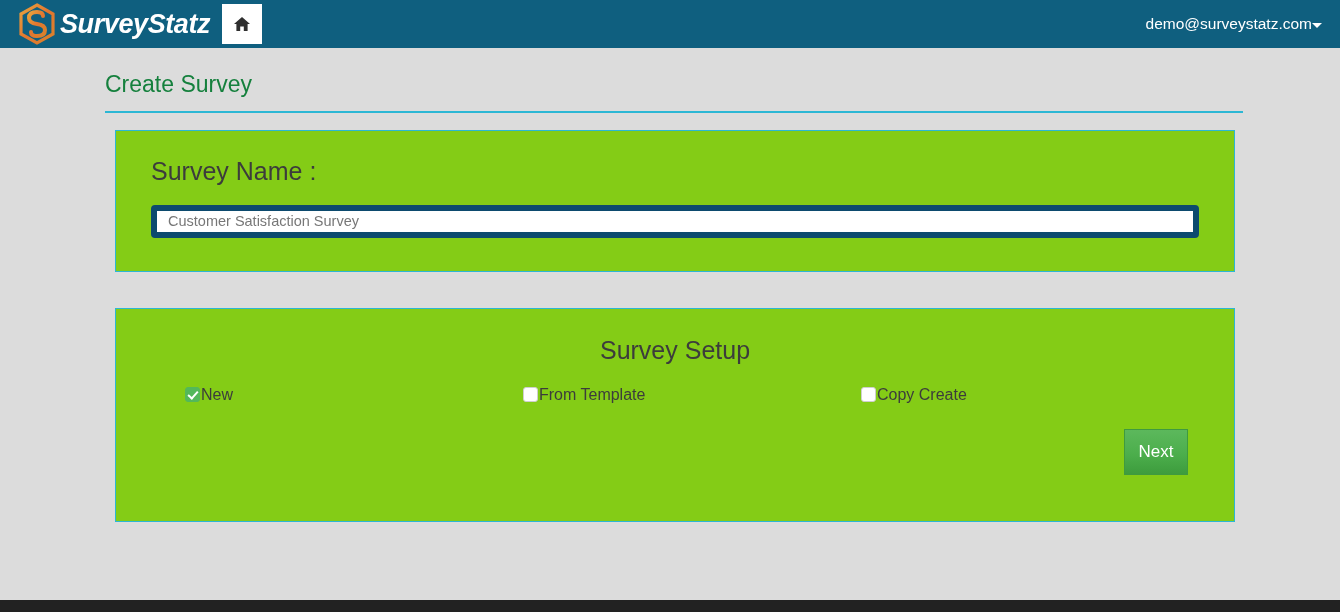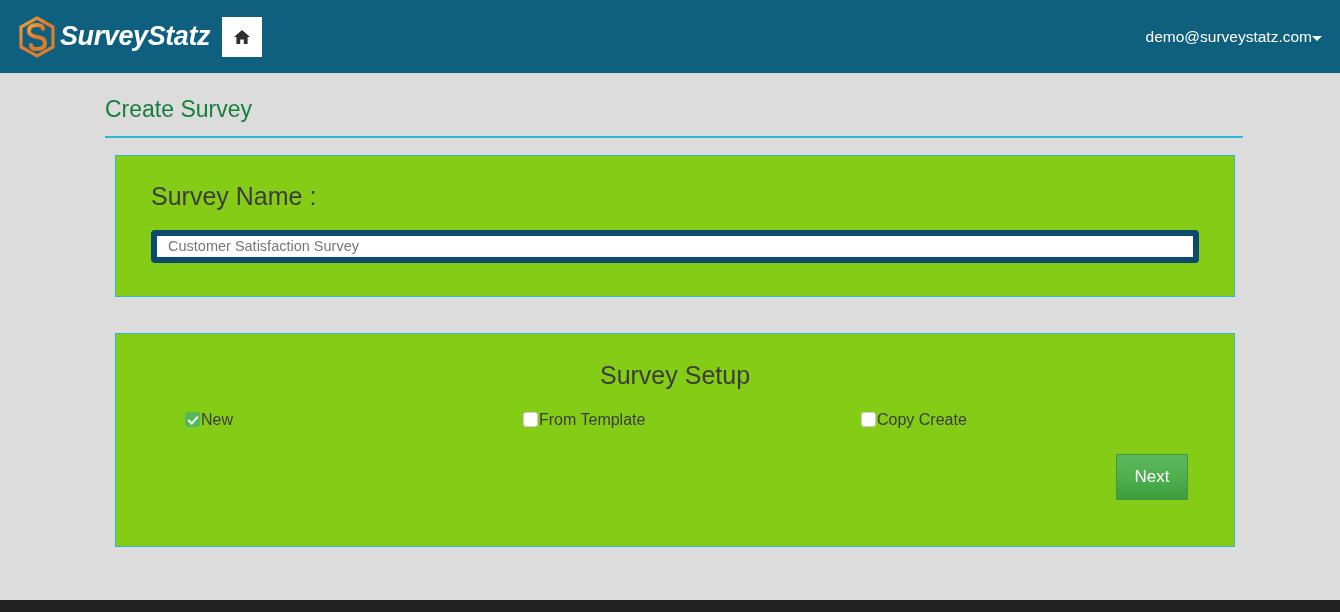--- a/index.html
+++ b/index.html
@@ -11,21 +11,21 @@
     width: 1340px;
     height: 612px;
     background: #dcdcdc;
     font-family: "Liberation Sans", sans-serif;
     overflow: hidden;
     position: relative;
   }
 
   
   .navbar {
-    height: 73px;
+    height: 48px;
     background: #0f5f7f;
     display: flex;
     align-items: center;
     justify-content: space-between;
     padding: 0 12px 0 16px;
     position: relative;
   }
   .brand-group {
     display: flex;
     align-items: center;
@@ -187,21 +187,21 @@
   }
 
   
   .btn-row {
     display: flex;
     justify-content: flex-end;
     padding-right: 11px;
     margin-top: 26px;
   }
   .btn-next {
-    width: 72px;
+    width: 64px;
     height: 46px;
     background: linear-gradient(to bottom, #5cb85c 0%, #4cae4c 55%, #3d9c3d 100%);
     border: 1px solid #3f9a3f;
     color: #ffffff;
     font-size: 17px;
     font-family: "Liberation Sans", sans-serif;
     cursor: pointer;
     padding: 0;
     line-height: 1;
   }

